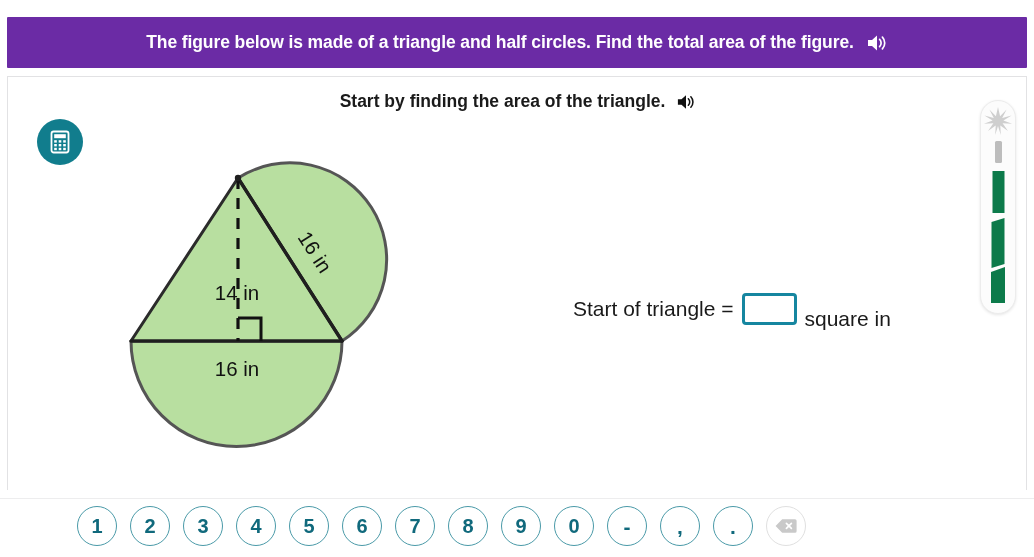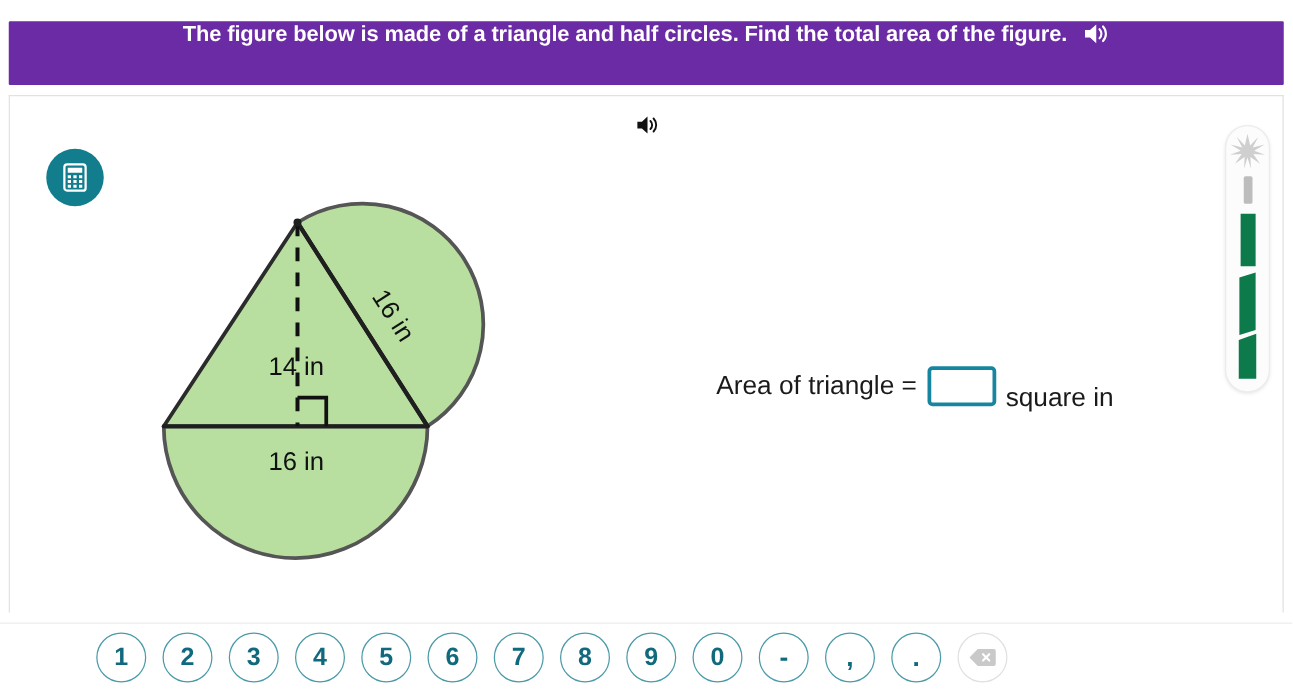--- a/index.html
+++ b/index.html
@@ -16,21 +16,21 @@
     background: #ffffff;
   }
 
   
   #header-banner {
     position: absolute;
     left: 7px; top: 17px;
     width: 1020px; height: 51px;
     background: #6b2ba5;
     display: flex;
-    align-items: flex-start;
+    align-items: center;
     justify-content: center;
     gap: 12px;
     border-radius: 1px;
   }
   #header-title {
     color: #ffffff;
     font-size: 17.5px;
     font-weight: bold;
     letter-spacing: -0.1px;
     white-space: nowrap;
@@ -188,31 +188,32 @@
         <path d="M2 7 h4 L11 2.5 v15 L6 13 H2 Z" fill="#ffffff"></path>
         <path d="M13.6 6.4 a5 5 0 0 1 0 7.2" stroke="#ffffff" stroke-width="1.7" fill="none" stroke-linecap="round"></path>
         <path d="M16.4 4.2 a8.4 8.4 0 0 1 0 11.6" stroke="#ffffff" stroke-width="1.7" fill="none" stroke-linecap="round"></path>
       </svg>
     </span>
   </div>
 
   <div id="content-card">
 
     <div id="prompt-row">
+      <span id="prompt-text">Start by finding the area of the triangle.</span>
       <span class="speaker-icon">
         <svg width="20" height="18" viewBox="0 0 22 20" aria-hidden="true">
           <path d="M2 7 h4 L11 2.5 v15 L6 13 H2 Z" fill="#111111"></path>
           <path d="M13.6 6.4 a5 5 0 0 1 0 7.2" stroke="#111111" stroke-width="1.7" fill="none" stroke-linecap="round"></path>
           <path d="M16.4 4.2 a8.4 8.4 0 0 1 0 11.6" stroke="#111111" stroke-width="1.7" fill="none" stroke-linecap="round"></path>
         </svg>
       </span>
     </div>
 
     <div id="answer-row" style="left:565px; top:210px;">
-      <span id="answer-label">Area of triangle =</span>
+      <span id="answer-label">Start of triangle =</span>
       <input id="answer-input" type="text" placeholder="" style="">
       <span id="answer-units">square in</span>
     </div>
   </div>
 
   <button id="calculator-button">
     <span style="line-height:0">
       <svg width="22" height="24" viewBox="0 0 22 24" aria-hidden="true">
         <rect x="2.5" y="1.5" width="17" height="21" rx="2.2" fill="none" stroke="#ffffff" stroke-width="1.8"></rect>
         <rect x="5.2" y="4.2" width="11.6" height="4" fill="#ffffff"></rect>

